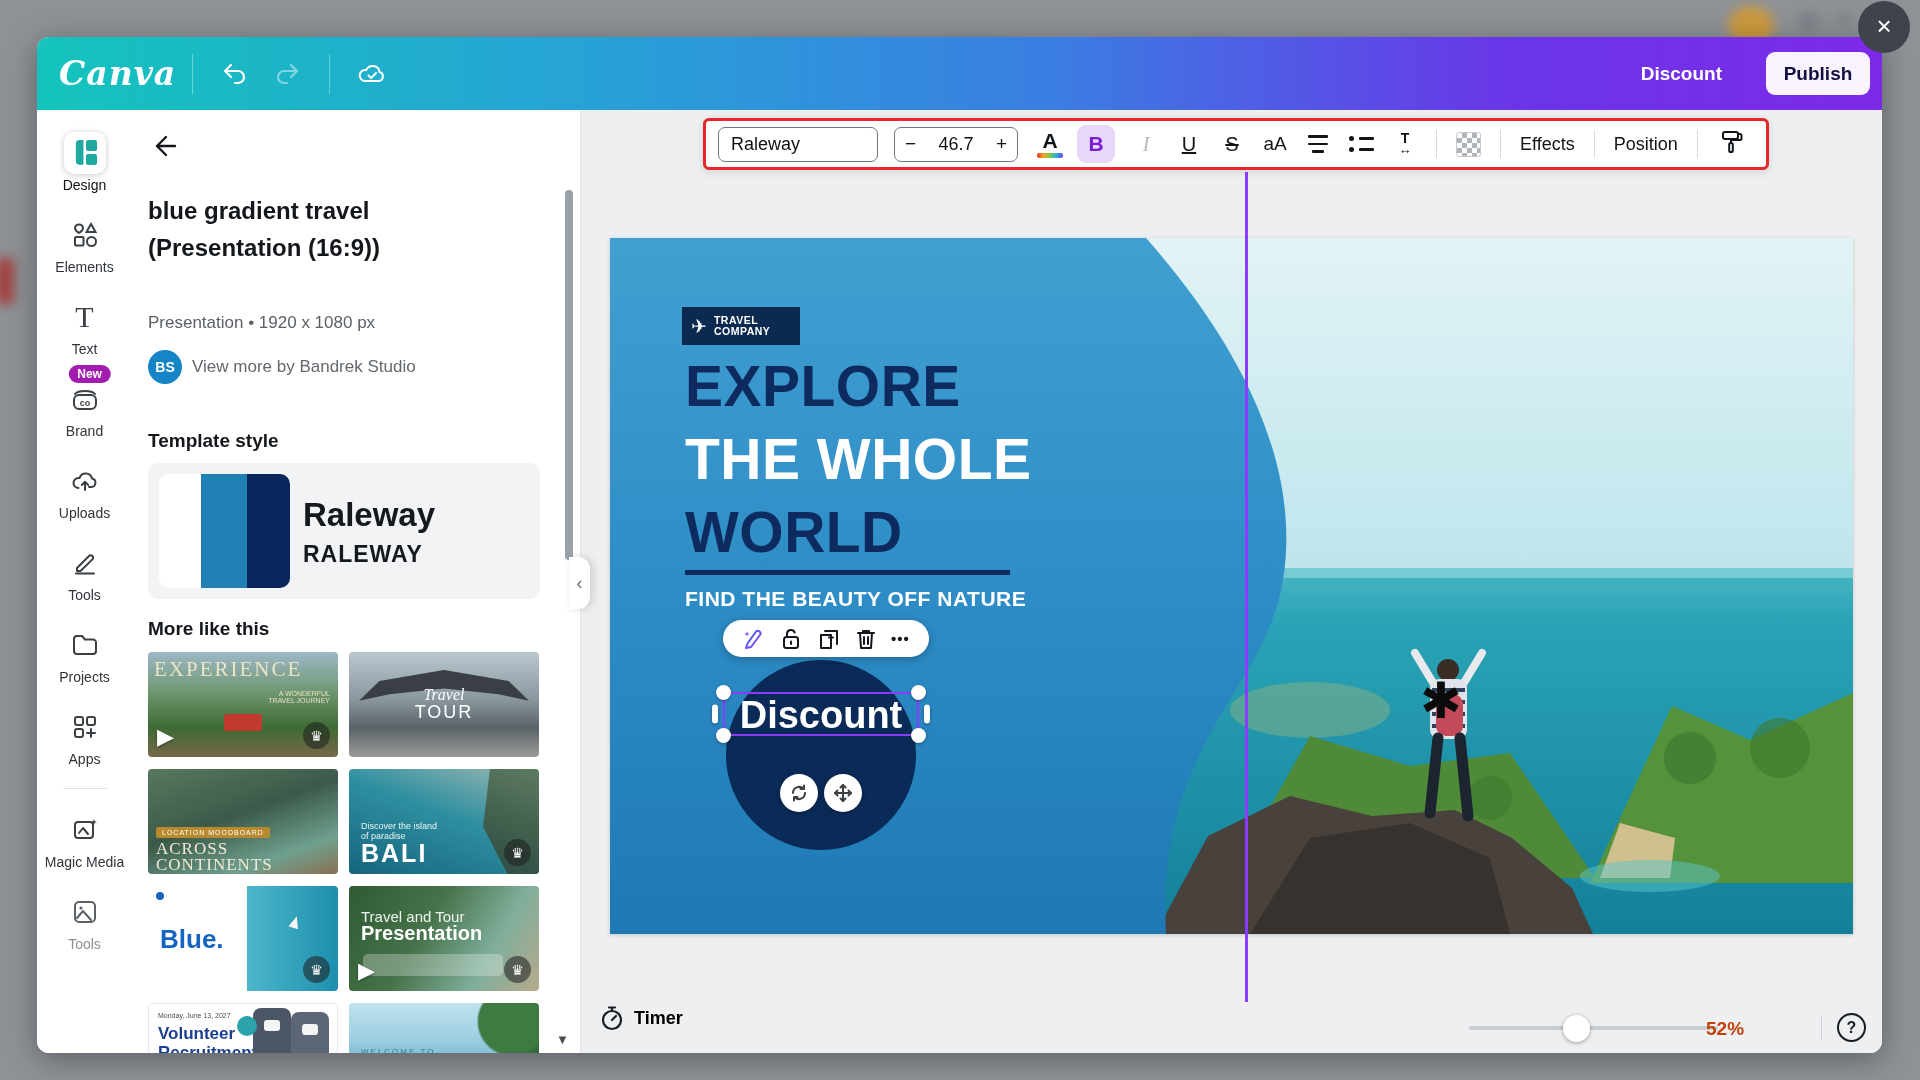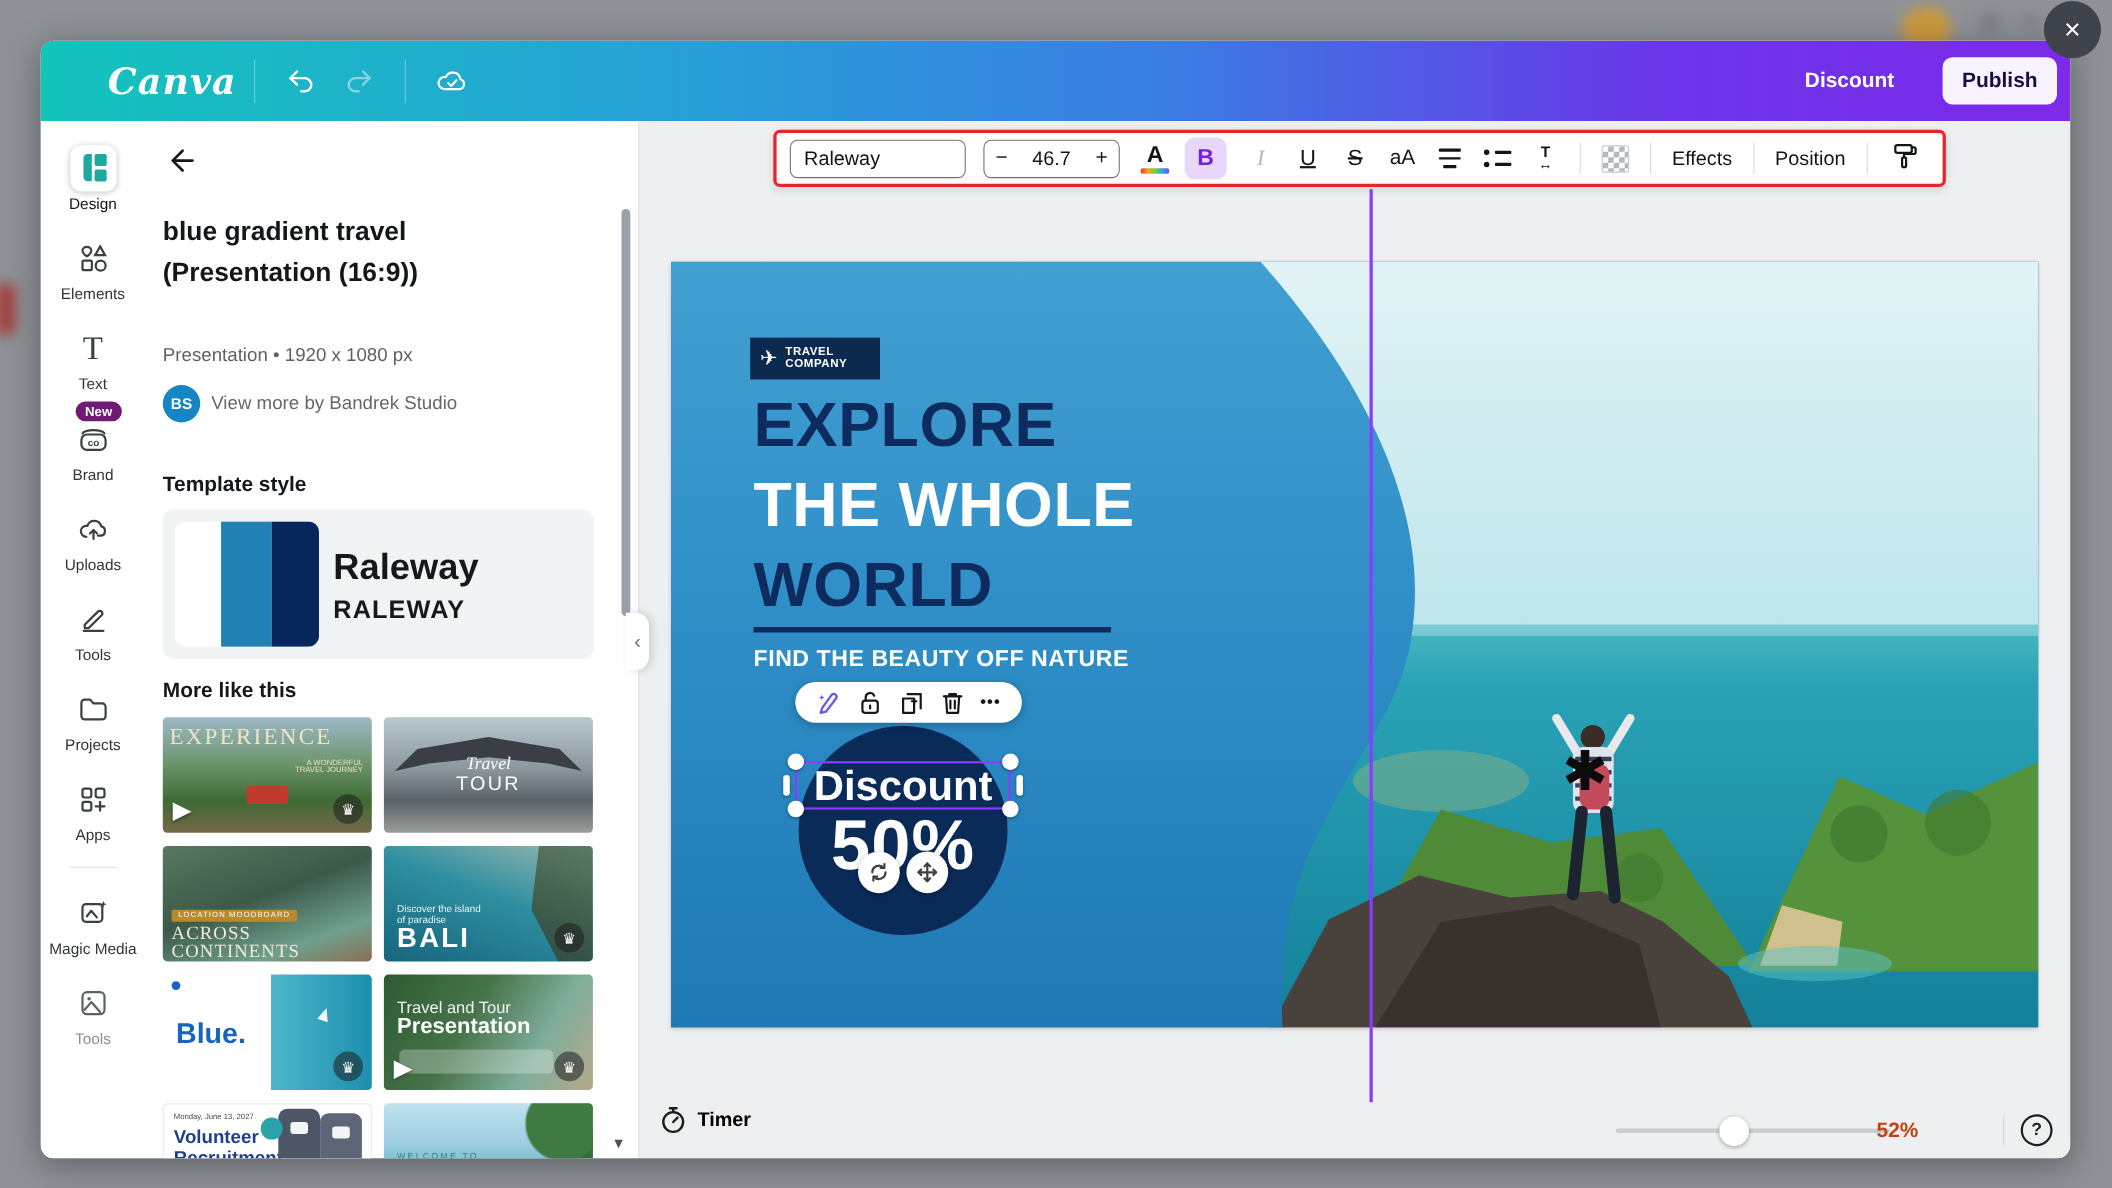--- a/index.html
+++ b/index.html
@@ -16,41 +16,41 @@
   .close-btn { position:absolute; left:1858px; top:1px; width:52px; height:52px; border-radius:50%;
     background:#3f444c; color:#fff; font-size:26px; line-height:50px; text-align:center; z-index:100; cursor:pointer; }
 
   
   .window { position:absolute; left:37px; top:37px; width:1845px; height:1016px; background:#fff;
     border-radius:12px; overflow:hidden; box-shadow:0 6px 30px rgba(0,0,0,.35); }
 
   
   .topbar { position:absolute; left:0; top:0; width:1845px; height:73px;
     background:linear-gradient(90deg,#14c4bc 0%,#27a2d6 30%,#3a7ee2 55%,#6a35e8 80%,#7d2ae8 100%);
-    display:flex; align-items:center; color:#fff;padding-left:39px; }
+    display:flex; align-items:center; color:#fff; }
   .canva-logo { font-family:"DejaVu Serif", serif; font-style:italic; font-weight:bold; font-size:33px;
     margin-left:22px; letter-spacing:1px; }
   .tb-divider { width:1px; height:40px; background:rgba(255,255,255,.35); margin:0 16px; }
   .tb-icon { width:52px; height:44px; display:flex; align-items:center; justify-content:center; border-radius:8px; cursor:pointer; }
   .tb-icon svg { display:block; }
   .tb-right { margin-left:auto; display:flex; align-items:center; }
   .discount-link { font-size:19px; font-weight:bold; margin-right:44px; cursor:pointer; }
   .publish-btn { width:104px; height:43px; background:#f8f3ff; color:#161041; font-size:19px; font-weight:bold;
     border:none; border-radius:9px; margin-right:12px; cursor:pointer; }
 
   
   .rail { position:absolute; left:0; top:73px; width:95px; height:943px; background:#fff;
     display:flex; flex-direction:column; align-items:center; padding-top:22px; }
   .rail-item { display:flex; flex-direction:column; align-items:center; margin-bottom:21px; cursor:pointer; width:86px; position:relative; }
   .rail-item .ric { width:42px; height:42px; display:flex; align-items:center; justify-content:center; color:#3b4045; }
   .rail-item .rlabel { font-size:14px; color:#30353a; margin-top:3px; }
   .rail-item.active .ric { background:#fff; border-radius:10px; box-shadow:0 1px 6px rgba(0,0,0,.22); }
   .rail-item.active .rlabel { color:#111; }
   .rail-item.dim .rlabel { color:#8b9096; }
-  .new-badge { position:absolute; top:-13px; left:50%; transform:translateX(-38%); background:#701a75; color:#fff;
+  .new-badge { position:absolute; top:-13px; left:50%; transform:translateX(-38%); background:#a21caf; color:#fff;
     font-size:12px; font-weight:bold; border-radius:10px; padding:2px 9px; }
   .rail-divider { width:44px; height:1px; background:#dfe2e6; margin:0 0 20px 0; }
   .ric svg { display:block; }
   .ric .tletter { font-family:"Liberation Serif", serif; font-size:30px; color:#3b4045; }
 
   
   .panel { position:absolute; left:95px; top:73px; width:448px; height:943px; background:#fff; }
   .back-arrow { position:absolute; left:18px; top:22px; width:30px; height:30px; cursor:pointer; color:#14181c; }
   .panel-title { position:absolute; left:16px; top:82px; width:345px; font-size:24px; font-weight:bold; color:#13171b; line-height:37px; }
   .panel-subtitle { position:absolute; left:16px; top:203px; font-size:17px; color:#5b6167; }
@@ -574,21 +574,20 @@
           <svg width="22" height="24" viewBox="0 0 22 24" fill="none" stroke="#14181c" stroke-width="2" stroke-linecap="round" stroke-linejoin="round">
             <path d="M3 6 h16 M8 6 V4 h6 v2"></path>
             <path d="M5 6 l1 15 h10 l1-15"></path>
             <path d="M9 10 v7 M13 10 v7"></path>
           </svg>
         </span>
         <span class="fti" style="font-size:15px;font-weight:bold;letter-spacing:1px;">•••</span>
       </div>
 
       <div class="discount-circle"></div>
-      <div class="badge-value">50%</div>
 
       <div class="sel-box">
         <div class="word">Discount</div>
         <span class="handle h-tl"></span>
         <span class="handle h-tr"></span>
         <span class="handle h-bl"></span>
         <span class="handle h-br"></span>
         <span class="side-handle sh-l"></span>
         <span class="side-handle sh-r"></span>
       </div>

